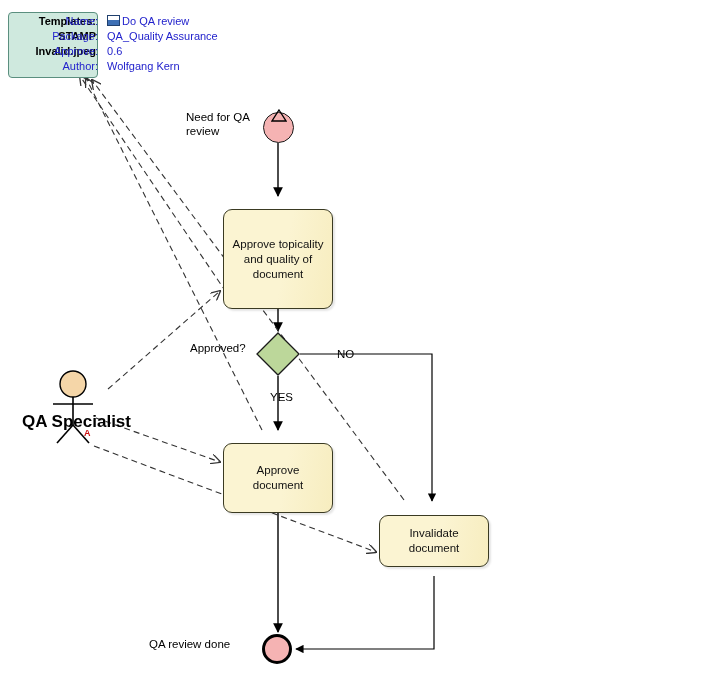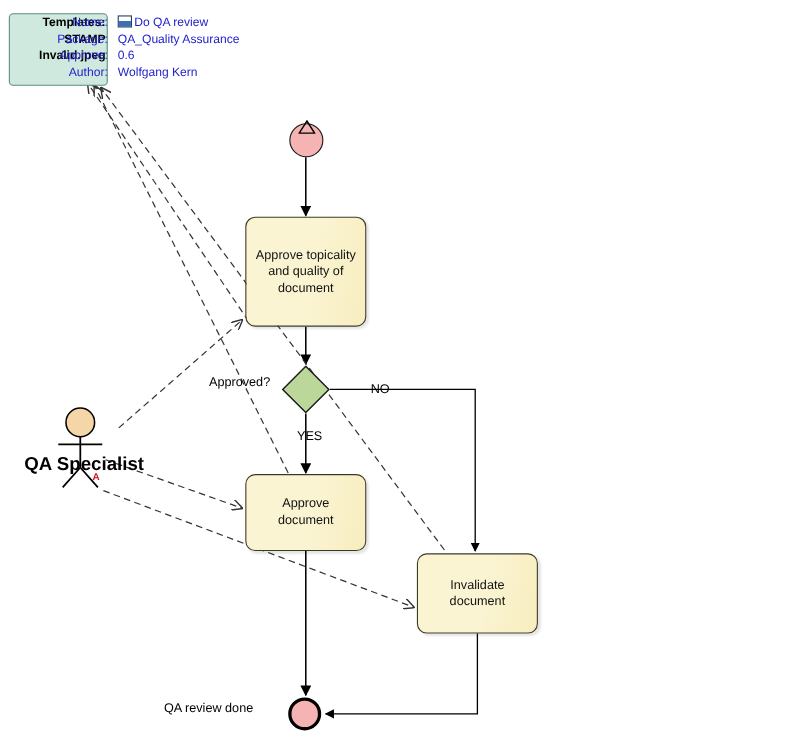--- a/index.html
+++ b/index.html
@@ -98,24 +98,25 @@
     border-radius: 9px;
     display: flex;
     align-items: center;
     justify-content: center;
     text-align: center;
     font-size: 11.5px;
     color: #111111;
     line-height: 15px;
     padding: 15px 8px;
     box-shadow: 2px 2px 2px rgba(0,0,0,0.10);
+    margin-top: 12px;
   }
   #act-approve-topicality { left: 223px; top: 197px; width: 110px; height: 100px; }
   #act-approve-document  { left: 223px; top: 431px; width: 110px; height: 70px; }
-  #act-invalidate        { left: 379px; top: 503px; width: 110px; height: 73px; }
+  #act-invalidate        { left: 379px; top: 503px; width: 110px; height: 52px; }
 
   
   .start-node {
     position: absolute;
     left: 263px;
     top: 112px;
     width: 31px;
     height: 31px;
     border-radius: 50%;
     background: #f5b3b3;
@@ -259,20 +260,21 @@
     <span class="row">
       <span class="key">Approve:</span>
       <span class="val">0.6</span>
     </span>
     <span class="row">
       <span class="key">Author:</span>
       <span class="val">Wolfgang Kern</span>
     </span>
   </div>
 
+  <div class="lbl" id="lbl-need-qa">Need for QA<br>review</div>
   <div class="start-node">
     <span class="tri">
       <svg width="16" height="14" viewBox="0 0 16 14">
           <path d="M8 1.5 L15 12.5 L1 12.5 Z" fill="none" stroke="#000" stroke-width="1.3"></path>
         </svg>
     </span>
   </div>
 
   <div class="activity" id="act-approve-topicality">Approve topicality<br>and quality of<br>document</div>
 

